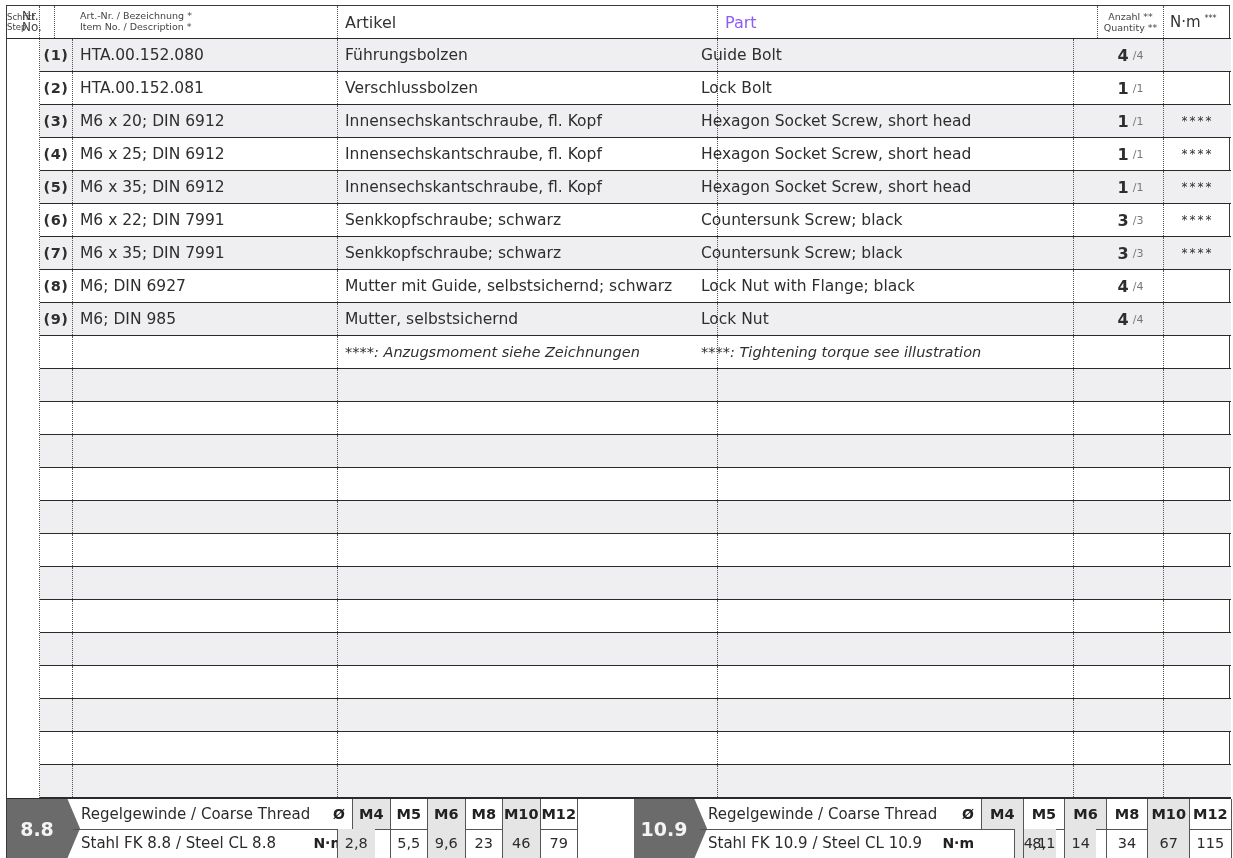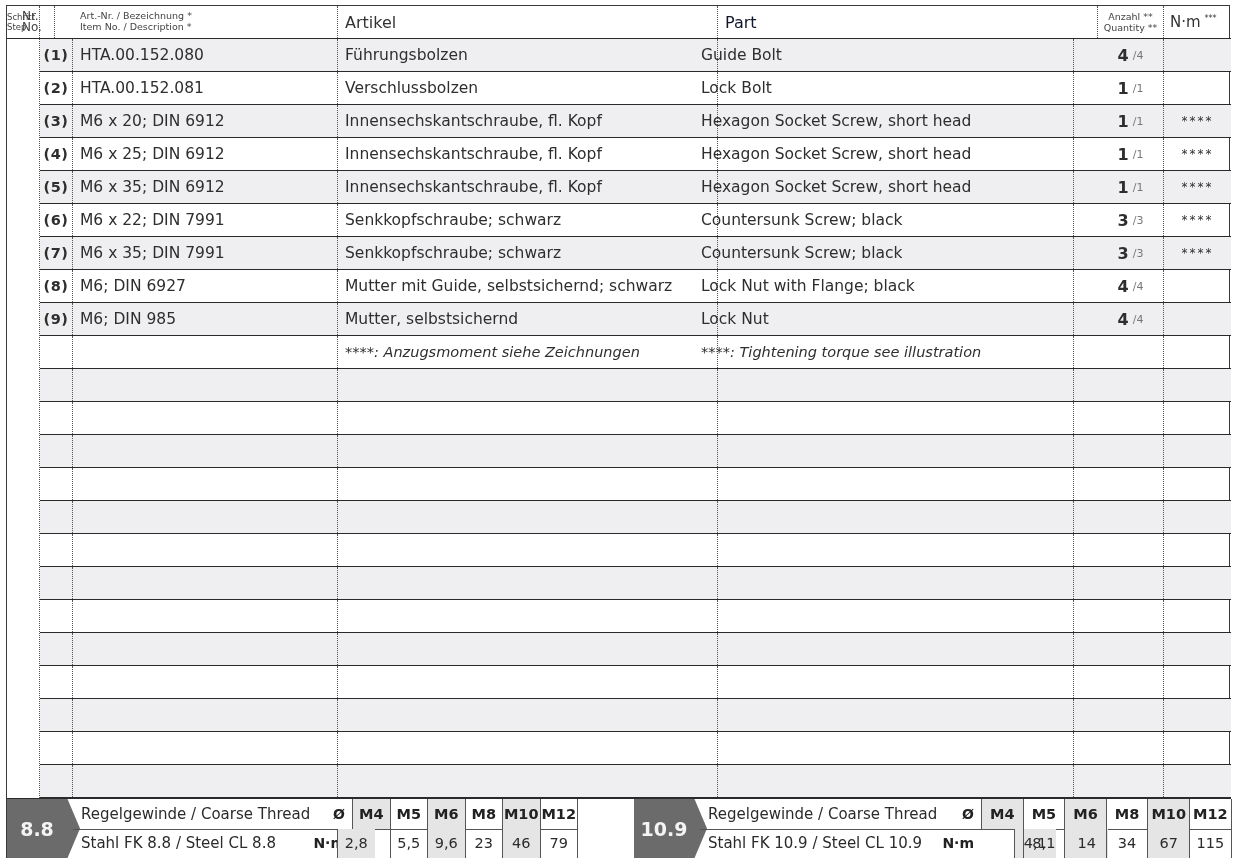--- a/index.html
+++ b/index.html
@@ -20,21 +20,21 @@
   .c-qty { left: 1058px; width: 66px; justify-content: center; }
   .c-nm { left: 1124px; width: 67px; justify-content: center; font-size: 12px !important; letter-spacing: 2px; color: #444; }
   .qty-big { font-weight: bold; font-size: 16px; }
   .qty-small { font-size: 11px; color: #777; margin-left: 4px; }
   .italic { font-style: italic; font-size: 14.5px !important; }
   .stepcol { position: absolute; left: 0; top: 33px; width: 33px; height: 759px; border-right: 1px dotted #555; box-sizing: border-box; }
   .h-step { left: 0; width: 33px; font-size: 8.5px; text-align: left; line-height: 10px; padding-top: 6px; color: #444; }
   .h-nr { left: 15px; width: 33px; font-size: 12px; text-align: left; line-height: 11px; padding-top: 5px; color: #444; }
   .h-art { left: 66px; width: 265px; font-size: 9.5px; line-height: 11px; padding-top: 4px; padding-left: 7px; color: #444; }
   .h-de { left: 331px; width: 380px; font-size: 16px; padding-left: 7px; padding-top: 7px; color: #333; }
-  .h-en { left: 711px; width: 380px; font-size: 16px; padding-left: 7px; padding-top: 7px; color: #0f172a; }
+  .h-en { left: 711px; width: 380px; font-size: 16px; padding-left: 7px; padding-top: 7px; color: #8b5cf6; }
   .h-qty { left: 1091px; width: 66px; font-size: 9.5px; line-height: 11px; text-align: center; padding-top: 5px; color: #444; }
   .h-nm { left: 1157px; width: 67px; font-size: 15px; padding-left: 6px; padding-top: 7px; color: #333; }
   .h-nm sup { font-size: 8px; vertical-align: 6px; margin-left: 4px; }
   
   .footer { position: absolute; left: 0; top: 792px; width: 1224px; height: 61px; border-top: 1.5px solid #2a2a2a; box-sizing: border-box; background: #fff; }
   .tbl { position: absolute; top: 0; height: 59px; }
   .badge { position: absolute; top: 0; left: 0; height: 59px; background: #6b6b6b; color: #f4f4f4; font-weight: bold; font-size: 19px; display: flex; align-items: center; justify-content: center; }
   .badge-arrow { position: absolute; top: 0; height: 59px; width: 14px; }
   .ftlabel { position: absolute; padding-left: 8px; box-sizing: border-box; display: flex; align-items: center; justify-content: space-between; padding-right: 7px; font-size: 15px; white-space: nowrap; }
   .ftlabel b { font-weight: bold; font-size: 14px; color: #222; }
@@ -327,21 +327,21 @@
         <div class="ftlabel" style="left: 66px; top: 29.5px; width: 281px; height: 29.5px;">
           <span>Stahl FK 10.9 / Steel CL 10.9</span>
           <b>N·m</b>
         </div>
         <div class="hline" style="left: 66px; top: 29.5px; width: 530.6px;"></div>
         <div class="ftcell h g" style="left: 347px; top: 0px; width: 41.6px; height: 29.5px;">M4</div>
         <div class="ftcell g" style="left: 347px; top: 29.5px; width: 41.6px; height: 29.5px; margin-left: 33px;">4,1</div>
         <div class="ftcell h" style="left: 388.6px; top: 0px; width: 41.6px; height: 29.5px;">M5</div>
         <div class="ftcell" style="left: 388.6px; top: 29.5px; width: 41.6px; height: 29.5px;">8,1</div>
         <div class="ftcell h g" style="left: 430.2px; top: 0px; width: 41.6px; height: 29.5px;">M6</div>
-        <div class="ftcell g" style="left: 430.2px; top: 29.5px; width: 44px; height: 29.5px;">14</div>
+        <div class="ftcell g" style="left: 430.2px; top: 29.5px; width: 32px; height: 29.5px;">14</div>
         <div class="ftcell h" style="left: 471.8px; top: 0px; width: 41.6px; height: 29.5px;">M8</div>
         <div class="ftcell" style="left: 471.8px; top: 29.5px; width: 41.6px; height: 29.5px;">34</div>
         <div class="ftcell h g" style="left: 513.4px; top: 0px; width: 41.6px; height: 29.5px;">M10</div>
         <div class="ftcell g" style="left: 513.4px; top: 29.5px; width: 41.6px; height: 29.5px;">67</div>
         <div class="ftcell h" style="left: 555px; top: 0px; width: 41.6px; height: 29.5px;">M12</div>
         <div class="ftcell" style="left: 555px; top: 29.5px; width: 41.6px; height: 29.5px;">115</div>
         <div style="position: absolute; top: 0px; height: 59px; border-left: 1px solid rgb(85, 85, 85); left: 596.6px;"></div>
       </div>
   </div>
 </div>

